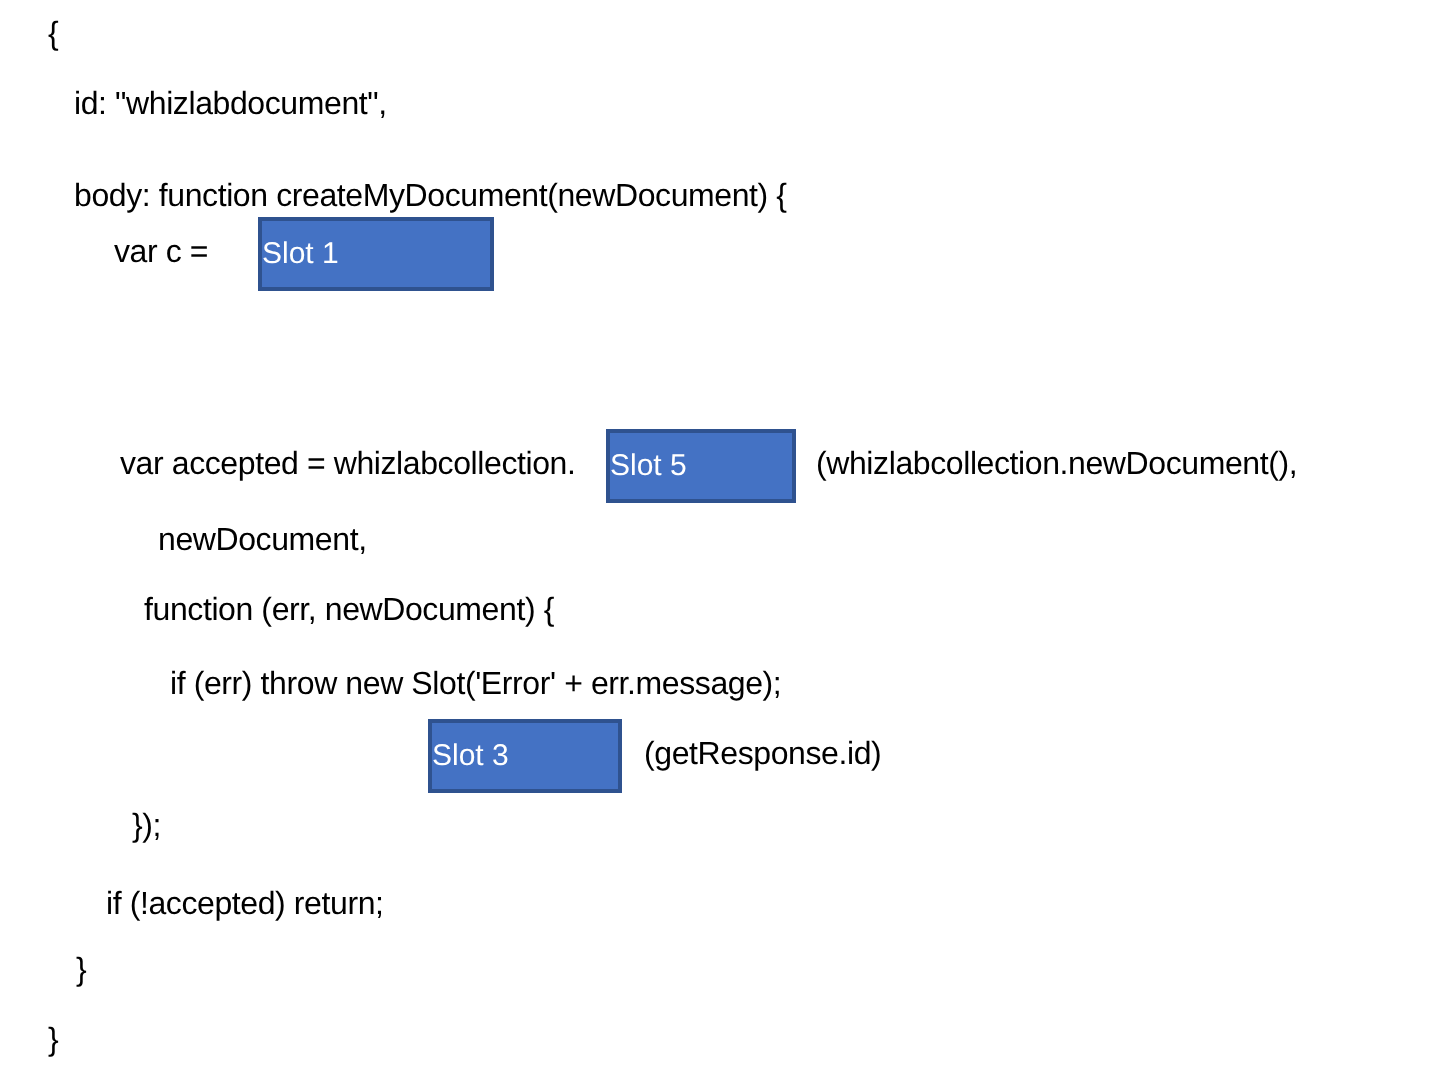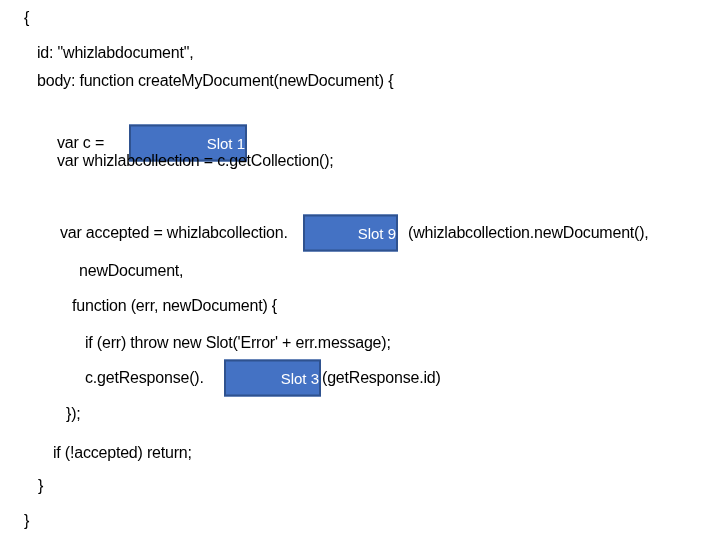--- a/index.html
+++ b/index.html
@@ -39,83 +39,79 @@
   }
   .slot{
     position:absolute;
     top:50%;
     transform:translateY(-50%);
     height:33px;
     background:var(--slot-fill);
     border:2px solid var(--slot-border);
     display:flex;
     align-items:center;
-    justify-content:flex-end;
+    justify-content:flex-start;
   }
   .slot-label{
     color:var(--slot-label);
     font-size:15px;
     white-space:nowrap;
   }
 </style>
 </head>
 <body>
 
 <div class="canvas">
 
   <div class="line" style="top:0px">
     <span class="seg" style="left:24px">{</span>
   </div>
 
   <div class="line" style="top:35px">
     <span class="seg" style="left:37px">id: "whizlabdocument",</span>
   </div>
 
-  <div class="line" style="top:63px">
+  <div class="line" style="top:81px">
     <span class="seg" style="left:37px">body: function createMyDocument(newDocument) {</span>
   </div>
 
-  <div class="line slotline" style="top:124px">
+  <div class="line slotline" style="top:108px">
     <span class="seg" style="left:57px">var c =</span>
     <div class="slot" style="left:129px;width:114px">
       <span class="slot-label">Slot 1</span>
     </div>
   </div>
 
-  <div class="line" style="top:143px">
-    <span class="seg" style="left:57px">var whizlabcollection = c.getCollection();</span>
-  </div>
 
   <div class="line" style="top:179px">
     <span class="seg" style="left:57px"></span>
   </div>
 
   <div class="line slotline" style="top:214px">
     <span class="seg" style="left:60px">var accepted = whizlabcollection.</span>
     <div class="slot" style="left:303px;width:91px">
-      <span class="slot-label">Slot 9</span>
+      <span class="slot-label">Slot 5</span>
     </div>
     <span class="seg" style="left:408px">(whizlabcollection.newDocument(),</span>
   </div>
 
   <div class="line" style="top:253px">
     <span class="seg" style="left:79px">newDocument,</span>
   </div>
 
   <div class="line" style="top:288px">
     <span class="seg" style="left:72px">function (err, newDocument) {</span>
   </div>
 
   <div class="line" style="top:325px">
     <span class="seg" style="left:85px">if (err) throw new Slot('Error' + err.message);</span>
   </div>
 
   <div class="line slotline" style="top:359px">
-    <span class="seg" style="left:85px">c.getResponse().</span>
-    <div class="slot" style="left:224px;width:93px">
+    <div class="slot" style="left:214px;width:93px">
       <span class="slot-label">Slot 3</span>
     </div>
     <span class="seg" style="left:322px">(getResponse.id)</span>
   </div>
 
   <div class="line" style="top:396px">
     <span class="seg" style="left:66px">});</span>
   </div>
 
   <div class="line" style="top:435px">

